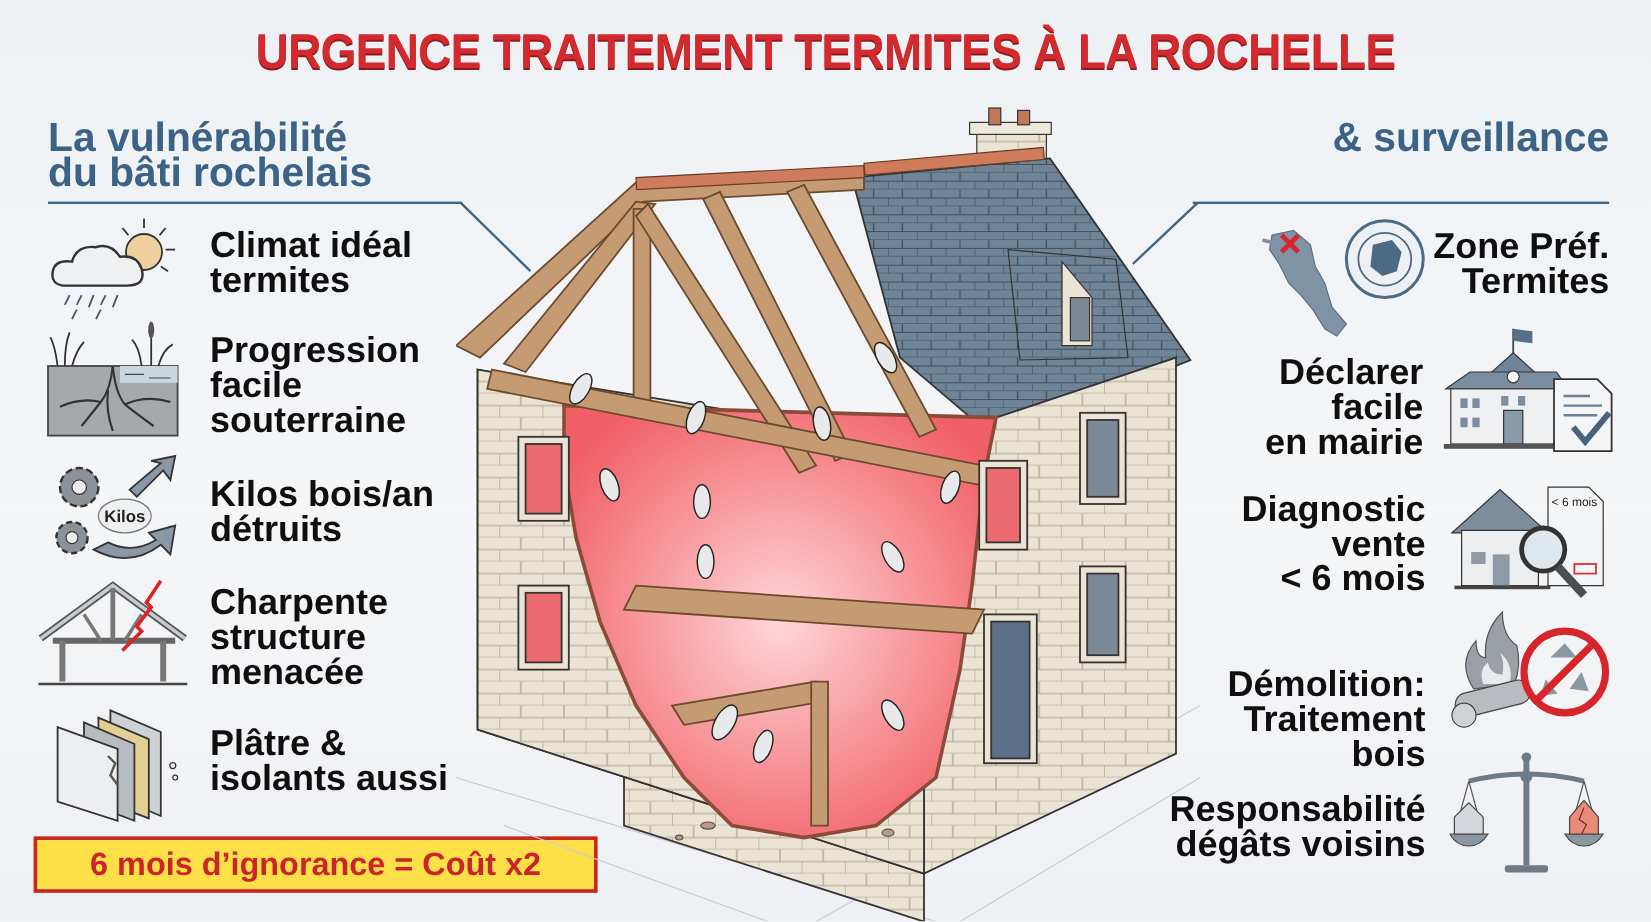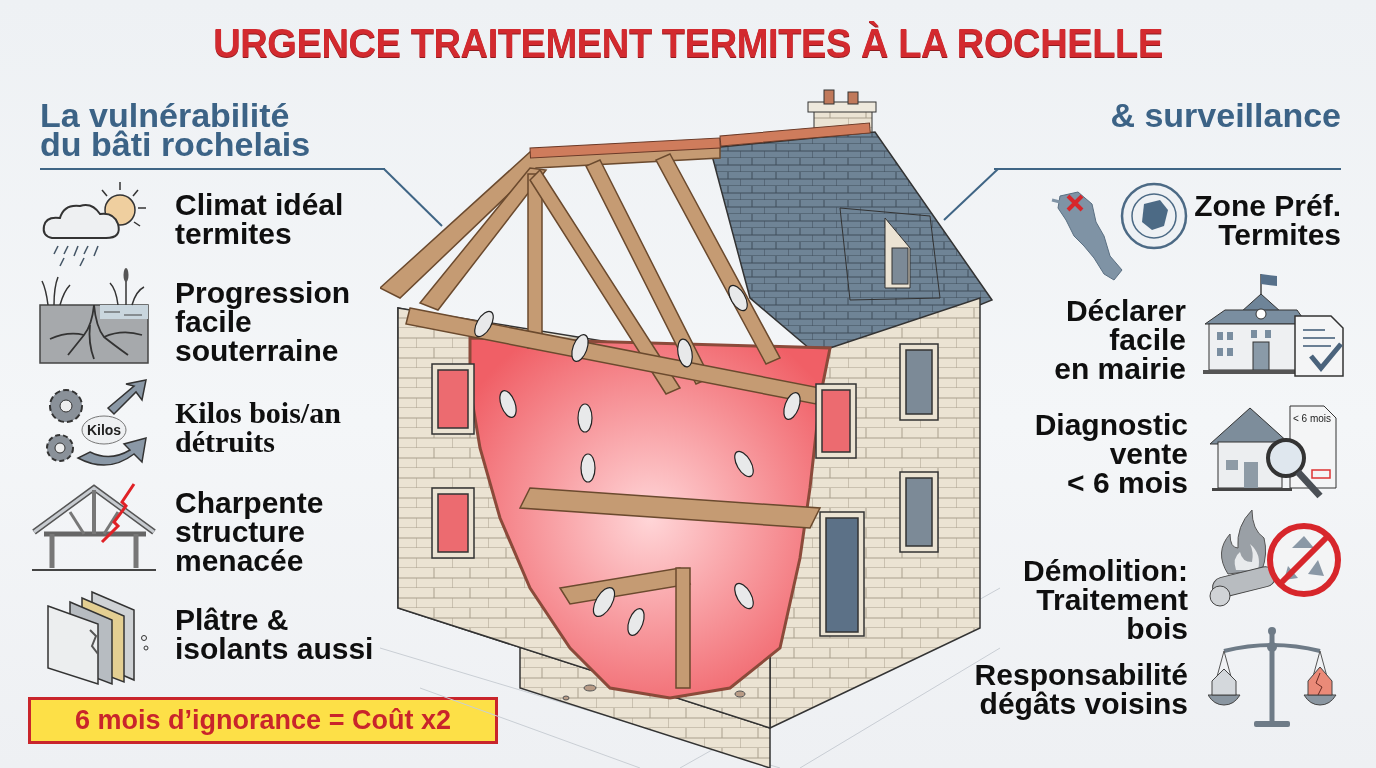--- a/index.html
+++ b/index.html
@@ -107,21 +107,21 @@
 <svg class="icon" style="left:38px; top:378px;" width="115" height="95">
   <circle cx="28" cy="28" r="16" fill="#8a9199" stroke="#333" stroke-width="2" stroke-dasharray="6 3"></circle>
   <circle cx="28" cy="28" r="6" fill="#eee" stroke="#333"></circle>
   <circle cx="22" cy="70" r="13" fill="#8a9199" stroke="#333" stroke-width="2" stroke-dasharray="5 3"></circle>
   <circle cx="22" cy="70" r="5" fill="#eee" stroke="#333"></circle>
   <path d="M40 80 Q70 96 96 76 L104 84 L108 60 L86 66 L92 72 Q72 84 52 74 Z" fill="#8a98a6" stroke="#333" stroke-width="1.5"></path>
   <path d="M70 30 L96 8 L88 6 L108 2 L104 22 L98 14 L76 36 Z" fill="#8a98a6" stroke="#333" stroke-width="1.5"></path>
   <ellipse cx="66" cy="52" rx="22" ry="14" fill="#eef0f2" stroke="#777"></ellipse>
   <text x="66" y="57" text-anchor="middle" font-family="Liberation Sans, sans-serif" font-weight="700" font-size="14" fill="#222">Kilos</text>
 </svg>
-<div class="item-text left-text" style="top:398px;font-family:Liberation Serif, serif;">
+<div class="item-text left-text" style="top:398px;">
   <div>Kilos bois/an</div>
     <div>détruits</div>
 </div>
 
 <svg class="icon" style="left:30px; top:482px;" width="130" height="90">
   <path d="M4 50 L64 6 L124 50" fill="none" stroke="#555" stroke-width="6"></path>
   <path d="M4 50 L64 6 L124 50" fill="none" stroke="#c7cbd0" stroke-width="3"></path>
   <line x1="14" y1="52" x2="116" y2="52" stroke="#666" stroke-width="5"></line>
   <line x1="64" y1="8" x2="64" y2="52" stroke="#777" stroke-width="4"></line>
   <line x1="40" y1="30" x2="54" y2="52" stroke="#777" stroke-width="3"></line>

